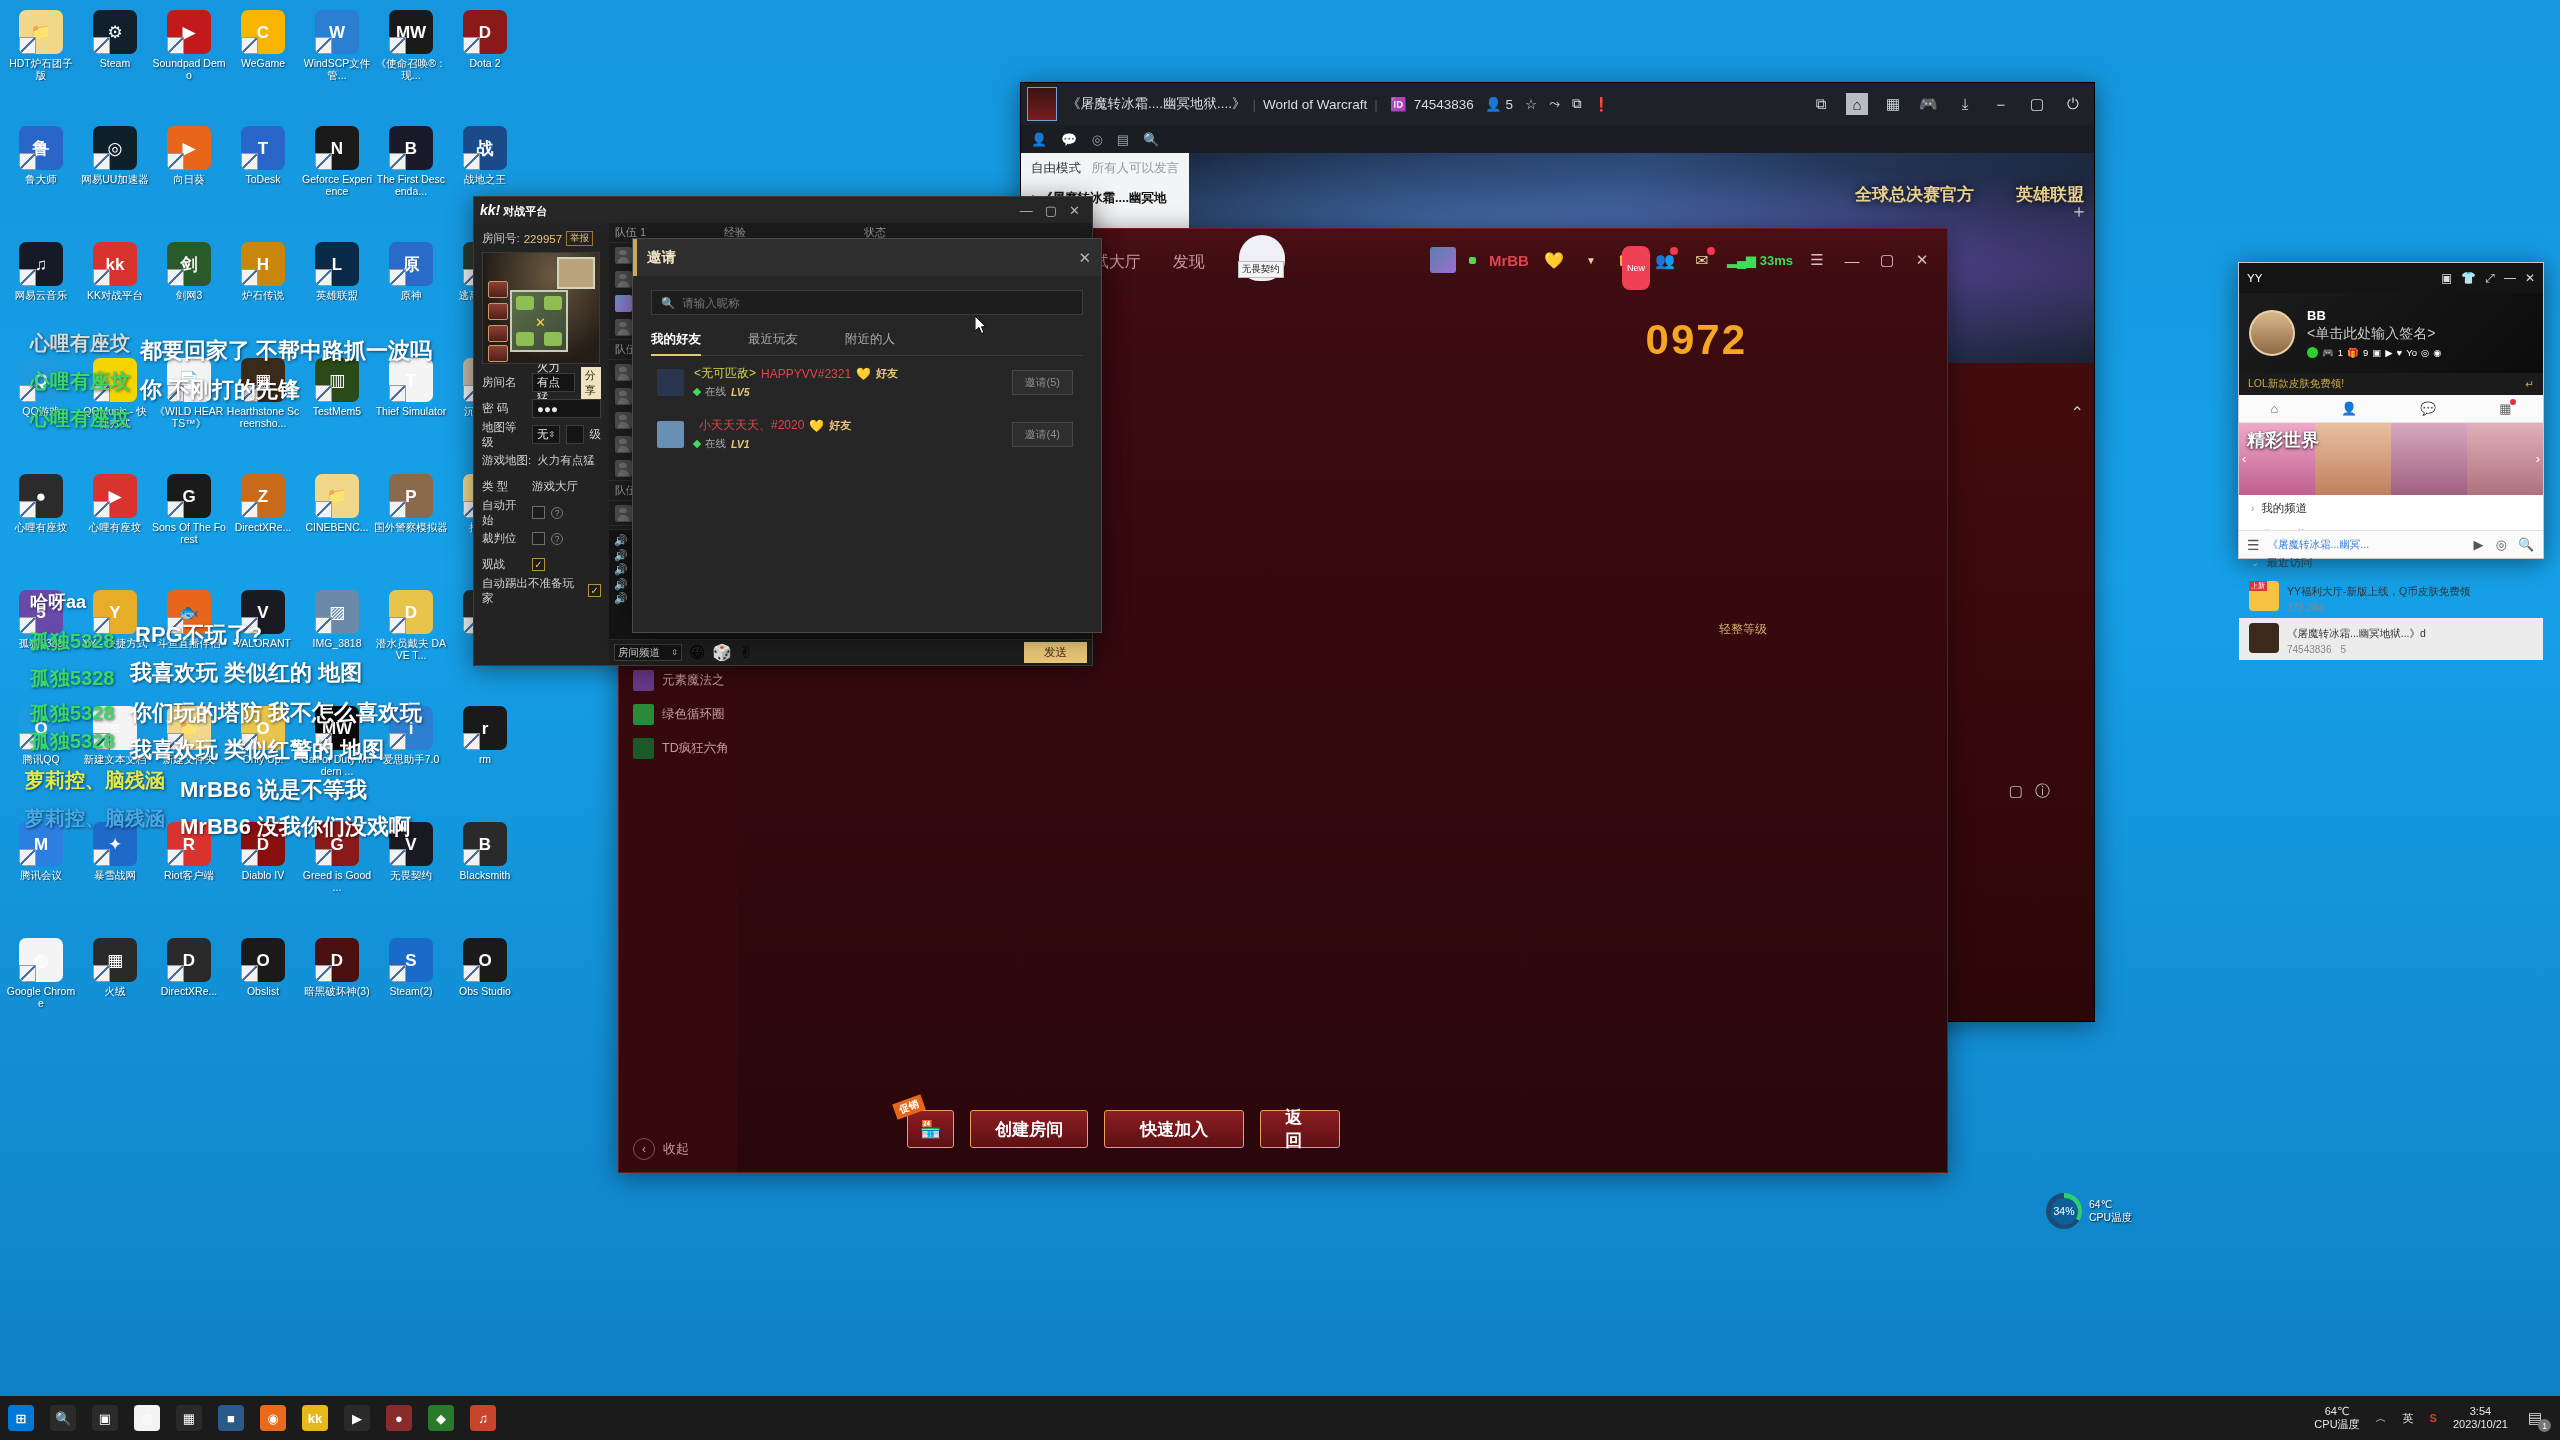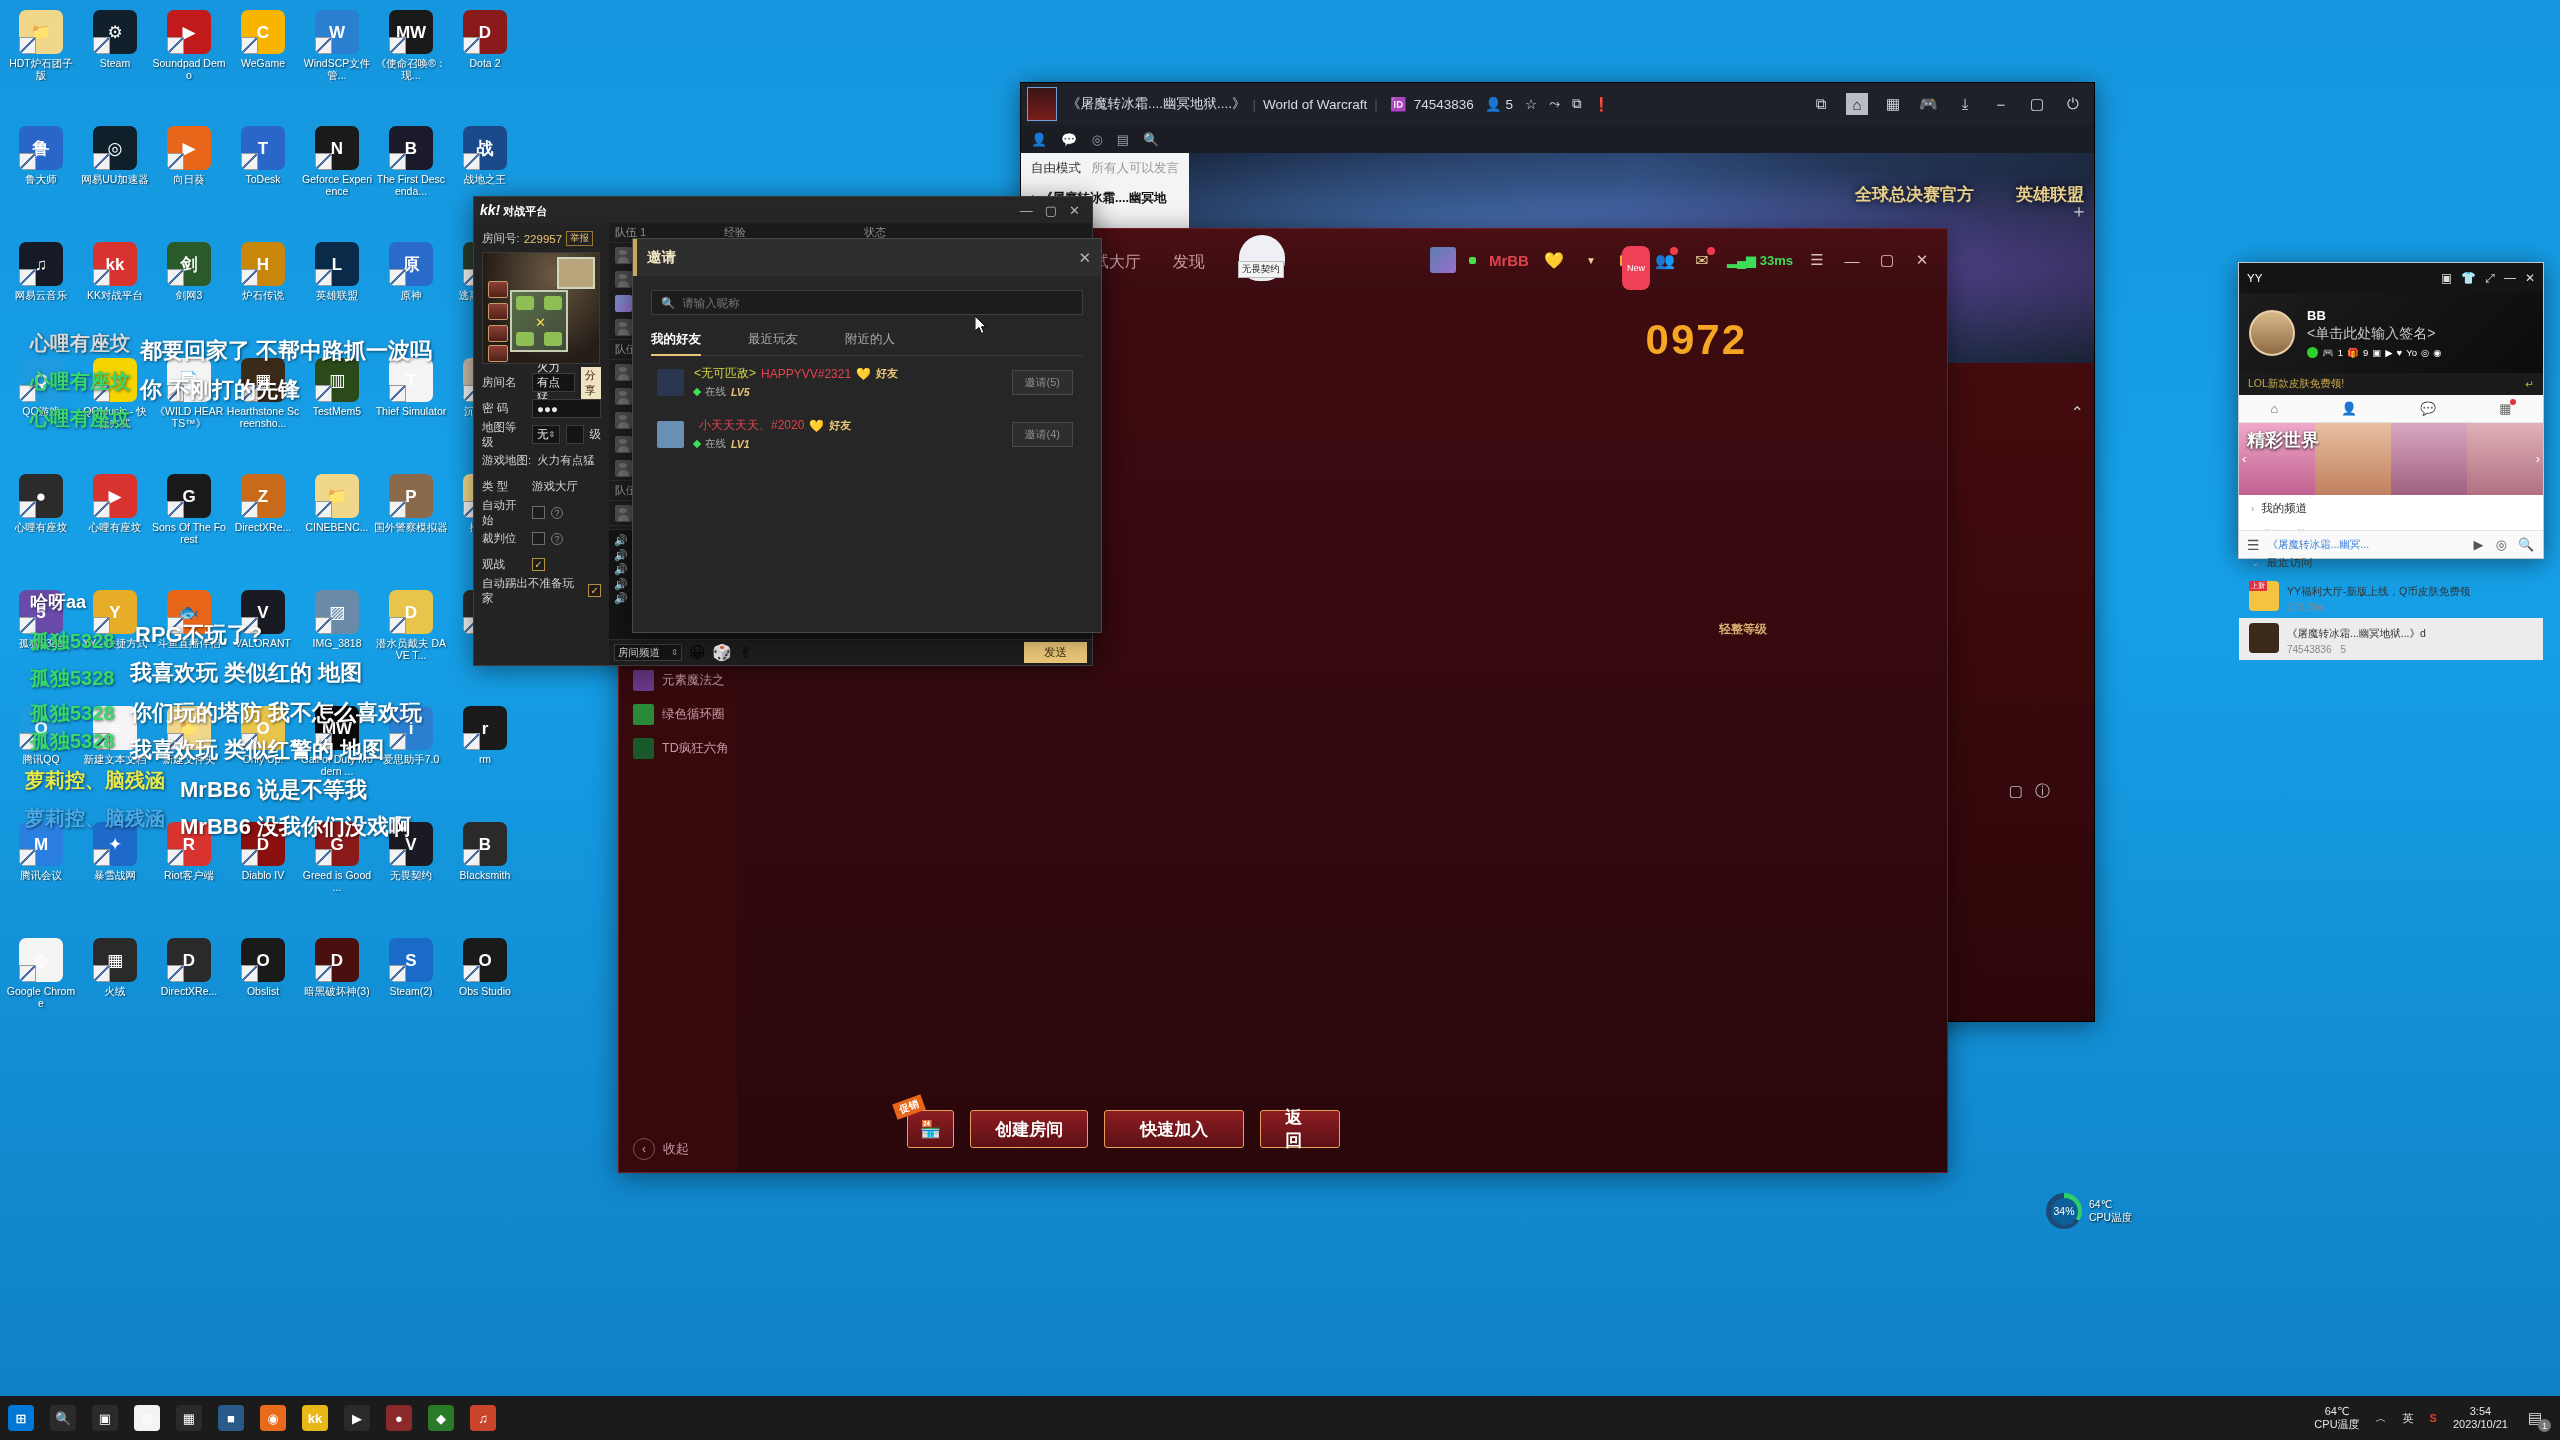--- a/index.html
+++ b/index.html
@@ -674,21 +674,21 @@
             <span>TD疯狂六角</span>
           </div>
         </div>
       <div id="back-foot">
         <div class="circ">‹</div>
         <span>收起</span>
       </div>
     </div>
     <div id="kk-main">
       <div id="promo-num">0972</div>
-      <div style="position:absolute; right:180px; top:330px; color:#d8b070; font-size:12px;font-weight:bold;">轻整等级</div>
+      <div style="position:absolute; right:180px; top:330px; color:#d8b070; font-size:12px;">轻整等级</div>
       <div id="kk-bottombar">
         <div class="redbtn" style="padding:0 12px">
           <span>🏪</span>
           <span style="position:absolute; left:-14px; top:-12px; background:#e8661a; color:#fff; font-size:10px; padding:1px 5px; transform:rotate(-20deg);">促销</span>
         </div>
         <div class="redbtn" style="width:118px">创建房间</div>
         <div class="redbtn" style="width:140px">快速加入</div>
         <div class="redbtn" style="width:80px">返回</div>
       </div>
     </div>

